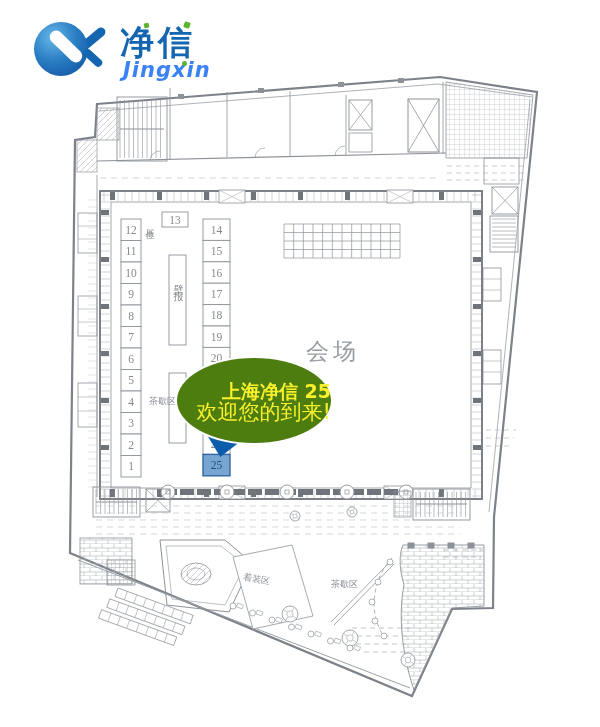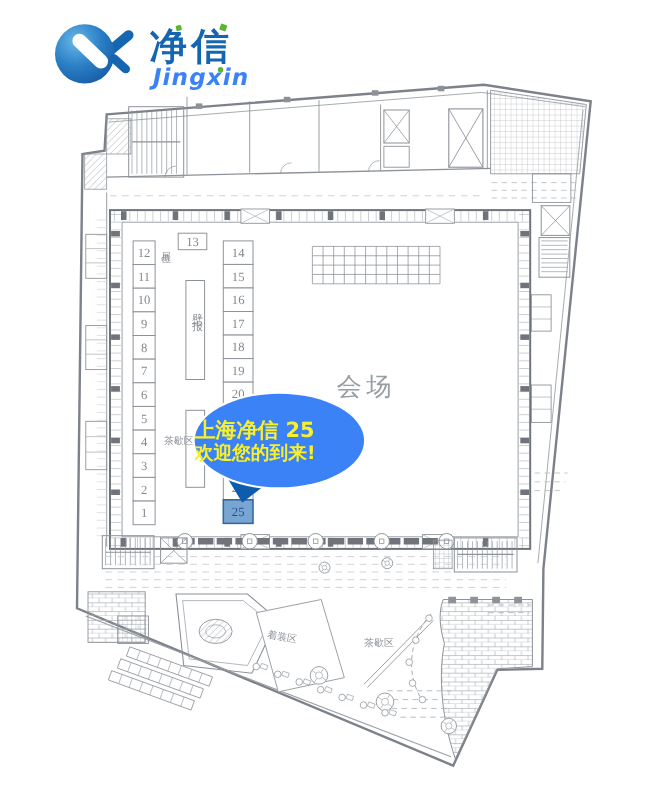--- a/index.html
+++ b/index.html
@@ -8,29 +8,29 @@
   .stage svg{position:absolute;left:0;top:0;}
   
   .plan-label{position:absolute;color:#8a8f95;z-index:3;white-space:nowrap;}
   .lbl-hall{left:306px;top:336px;font-size:23px;letter-spacing:4px;color:#979da3;}
   .lbl-boothcol{left:143px;top:221px;font-size:9px;writing-mode:vertical-rl;letter-spacing:2px;}
   .lbl-poster{left:171px;top:276px;font-size:10px;writing-mode:vertical-rl;letter-spacing:7px;color:#80858b;}
   .lbl-tea-inner{left:149px;top:395px;font-size:9px;}
   .lbl-tea-outer{left:331px;top:578px;font-size:9px;}
   .lbl-dressing{left:243px;top:573px;font-size:9px;transform:rotate(10deg);}
   
-  .bubble{position:absolute;left:177px;top:358px;width:154px;height:85px;background:#3b82f6;
+  .bubble{position:absolute;left:177px;top:358px;width:154px;height:85px;background:#4d7c0f;
           border-radius:50%;z-index:6;box-shadow:0 0 0 2px #ffffff;
-          display:flex;flex-direction:column;align-items:flex-start;justify-content:center;}
+          display:flex;flex-direction:column;align-items:flex-end;justify-content:center;}
   .bubble .l1{color:#f8f02a;font-weight:bold;font-size:19px;line-height:22px;}
-  .bubble .l2{color:#f8f02a;font-weight:bold;font-size:17px;line-height:20px;}
+  .bubble .l2{color:#f8f02a;font-weight:normal;font-size:21px;line-height:20px;}
   .bubble-tail{position:absolute;left:203px;top:430px;width:48px;height:27px;background:#0d5dac;
                clip-path:polygon(36% 100%,2% 0,100% 12%);z-index:5;}
   
-  .logo{position:absolute;left:40px;top:14px;width:220px;height:70px;z-index:10;}
+  .logo{position:absolute;left:24px;top:14px;width:220px;height:70px;z-index:10;}
   .logo-ball{position:absolute;left:10px;top:8px;width:54px;height:54px;border-radius:50%;
              background:radial-gradient(circle at 35% 28%,#66b8e8 0%,#2a7ec4 45%,#0c4d99 100%);}
   .logo-arm-w{position:absolute;left:22px;top:26px;width:40px;height:13px;background:#fff;
               border-radius:7px;transform:rotate(44deg);}
   .logo-arm-b{position:absolute;left:38px;top:26px;width:48px;height:9px;background:#1566b0;
               border-radius:5px;transform:rotate(-40deg);}
   .logo-arm-b2{position:absolute;left:58px;top:40px;width:22px;height:8px;background:#1566b0;
               border-radius:4px;transform:rotate(42deg);}
   .brand-cn{position:absolute;left:96px;top:6px;font-size:34px;font-weight:bold;color:#1566b0;letter-spacing:4px;}
   .brand-en{position:absolute;left:99px;top:44px;font-size:21px;font-weight:bold;font-style:italic;

